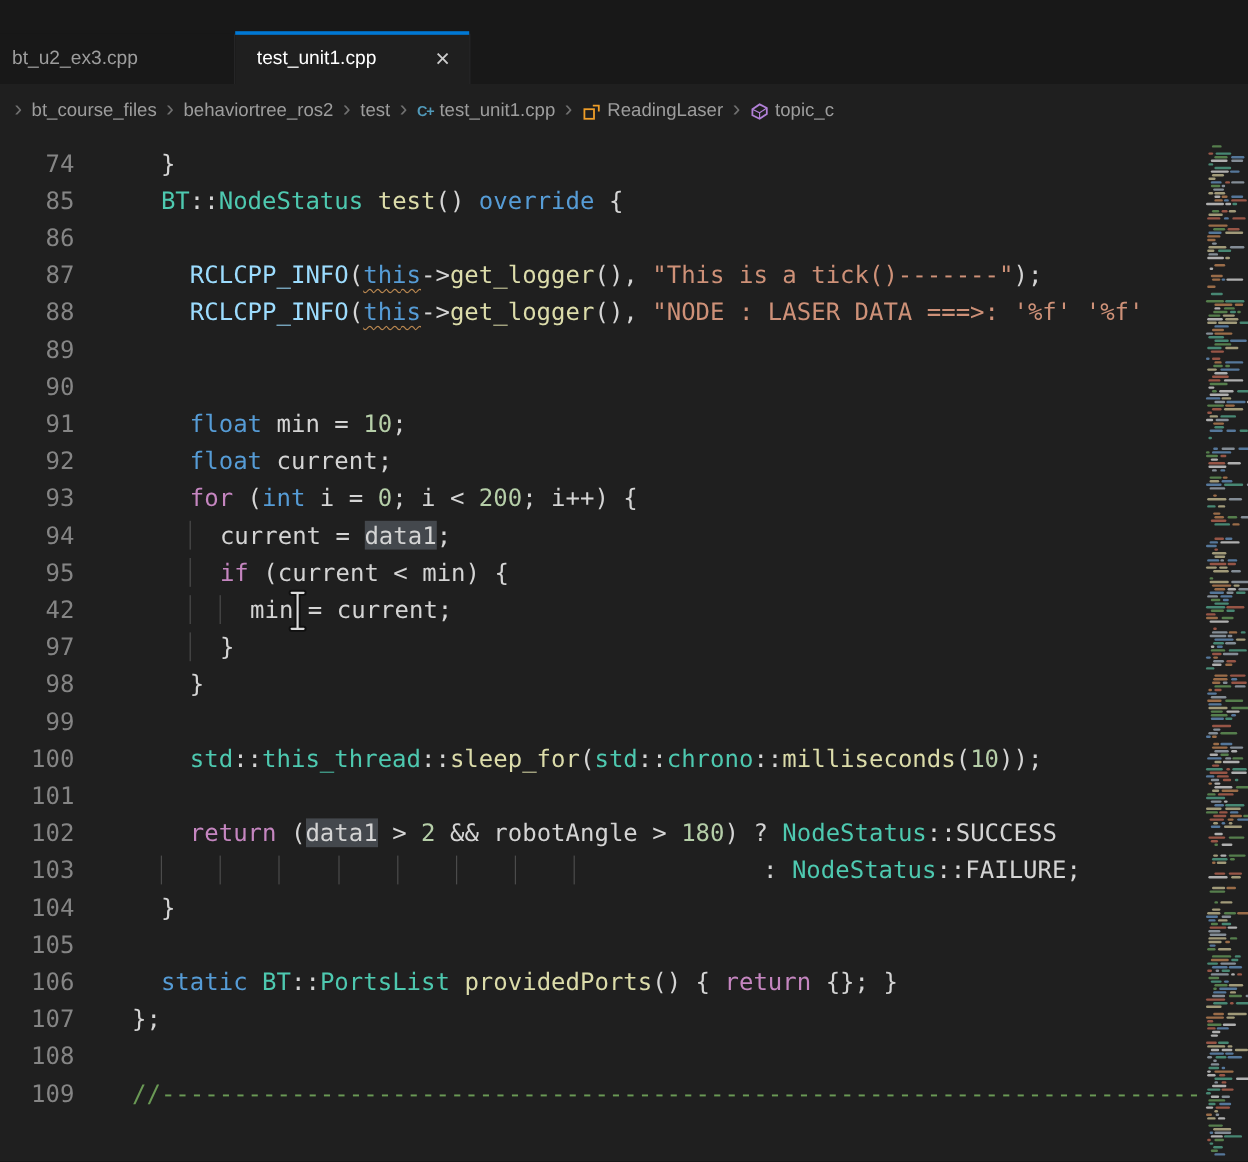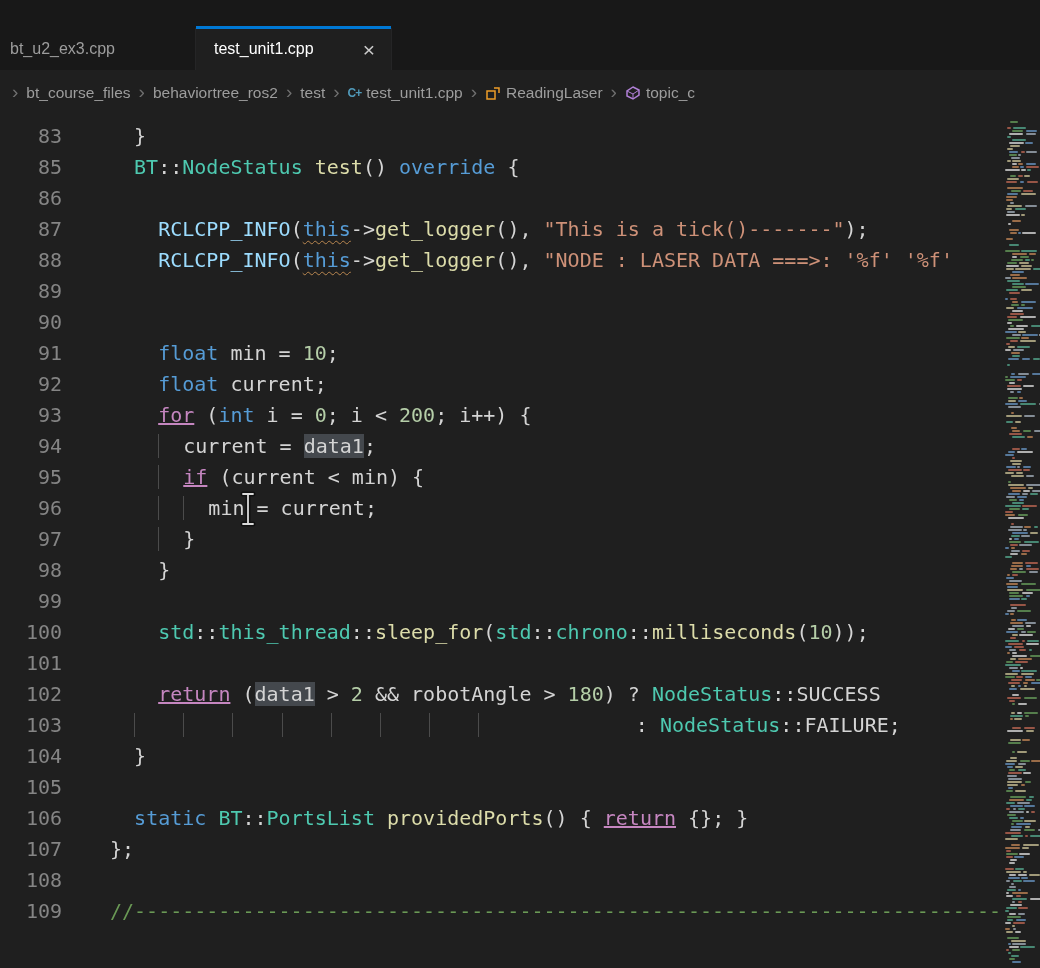--- a/index.html
+++ b/index.html
@@ -22,21 +22,21 @@
   .bc-item.with-icon{display:flex;align-items:center;gap:5px;}
   .bc-icon-cpp{color:#519aba;font-weight:bold;font-size:12px;letter-spacing:-1px;}
   .bc-svg{display:block;}
   
   .editor{position:absolute;top:115px;left:0;right:0;bottom:0;background:#1f1f1f;overflow:hidden;}
   #lines{position:absolute;top:0;left:0;right:40px;bottom:0;overflow:hidden;padding-top:6px;
       font-family:"DejaVu Sans Mono",monospace;font-size:20px;line-height:31px;}
   .line{display:flex;height:31px;}
   .ln{flex:none;width:62px;text-align:right;color:#858585;}
   .codetext{white-space:pre;padding-left:48px;color:#d4d4d4;}
-  .tk-p{color:#d4d4d4;} .tk-k{color:#569cd6;} .tk-c{color:#c586c0;text-decoration:underline;}
+  .tk-p{color:#d4d4d4;} .tk-k{color:#569cd6;} .tk-c{color:#c586c0;}
   .tk-t{color:#4ec9b0;} .tk-f{color:#dcdcaa;} .tk-s{color:#ce9178;}
   .tk-n{color:#b5cea8;} .tk-v{color:#9cdcfe;} .tk-m{color:#6a9955;}
   .tk-hl{color:#d4d4d4;background:rgba(120,128,140,.42);}
   .tk-th{color:#569cd6;text-decoration:underline;text-decoration-style:wavy;
          text-decoration-color:#b8864f;text-decoration-thickness:1px;text-underline-offset:4px;}
   .guide{border-left:1px solid #4b4b4b;}
   
   .minimap{position:absolute;top:3px;right:0;width:38px;bottom:0;overflow:hidden;
       padding-left:2px;box-sizing:border-box;cursor:pointer;}
   .mm-row{height:2px;margin-bottom:1px;display:flex;}
@@ -87,21 +87,21 @@
         <path d="M8 2 L14 5 L14 10 L8 14 L2 11 L2 6 Z" fill="none" stroke="#b180d7" stroke-width="1.5"></path>
         <path d="M2 6 L8 9 L14 5 M8 9 L8 14" fill="none" stroke="#b180d7" stroke-width="1"></path>
       </svg>
       <span>topic_c</span>
     </span>
   </div>
 
   <div class="editor">
     <div id="lines">
         <div class="line">
-          <span class="ln">83</span>
+          <span class="ln">74</span>
           <span class="codetext"><span class="tk-p">  }</span></span>
         </div>
         <div class="line">
           <span class="ln">85</span>
           <span class="codetext"><span class="tk-t">  BT</span><span class="tk-p">::</span><span class="tk-t">NodeStatus</span><span class="tk-p"> </span><span class="tk-f">test</span><span class="tk-p">() </span><span class="tk-k">override</span><span class="tk-p"> {</span></span>
         </div>
         <div class="line">
           <span class="ln">86</span>
           <span class="codetext"></span>
         </div>
@@ -134,21 +134,21 @@
         </div>
         <div class="line">
           <span class="ln">94</span>
           <span class="codetext"><span class="tk-p">    </span><span class="guide">  </span><span class="tk-p">current = </span><span class="tk-hl">data1</span><span class="tk-p">;</span></span>
         </div>
         <div class="line">
           <span class="ln">95</span>
           <span class="codetext"><span class="tk-p">    </span><span class="guide">  </span><span class="tk-c">if</span><span class="tk-p"> (current &lt; min) {</span></span>
         </div>
         <div class="line">
-          <span class="ln">96</span>
+          <span class="ln">42</span>
           <span class="codetext"><span class="tk-p">    </span><span class="guide">  </span><span class="guide">  </span><span class="tk-p">min = current;</span></span>
         </div>
         <div class="line">
           <span class="ln">97</span>
           <span class="codetext"><span class="tk-p">    </span><span class="guide">  </span><span class="tk-p">}</span></span>
         </div>
         <div class="line">
           <span class="ln">98</span>
           <span class="codetext"><span class="tk-p">    }</span></span>
         </div>

